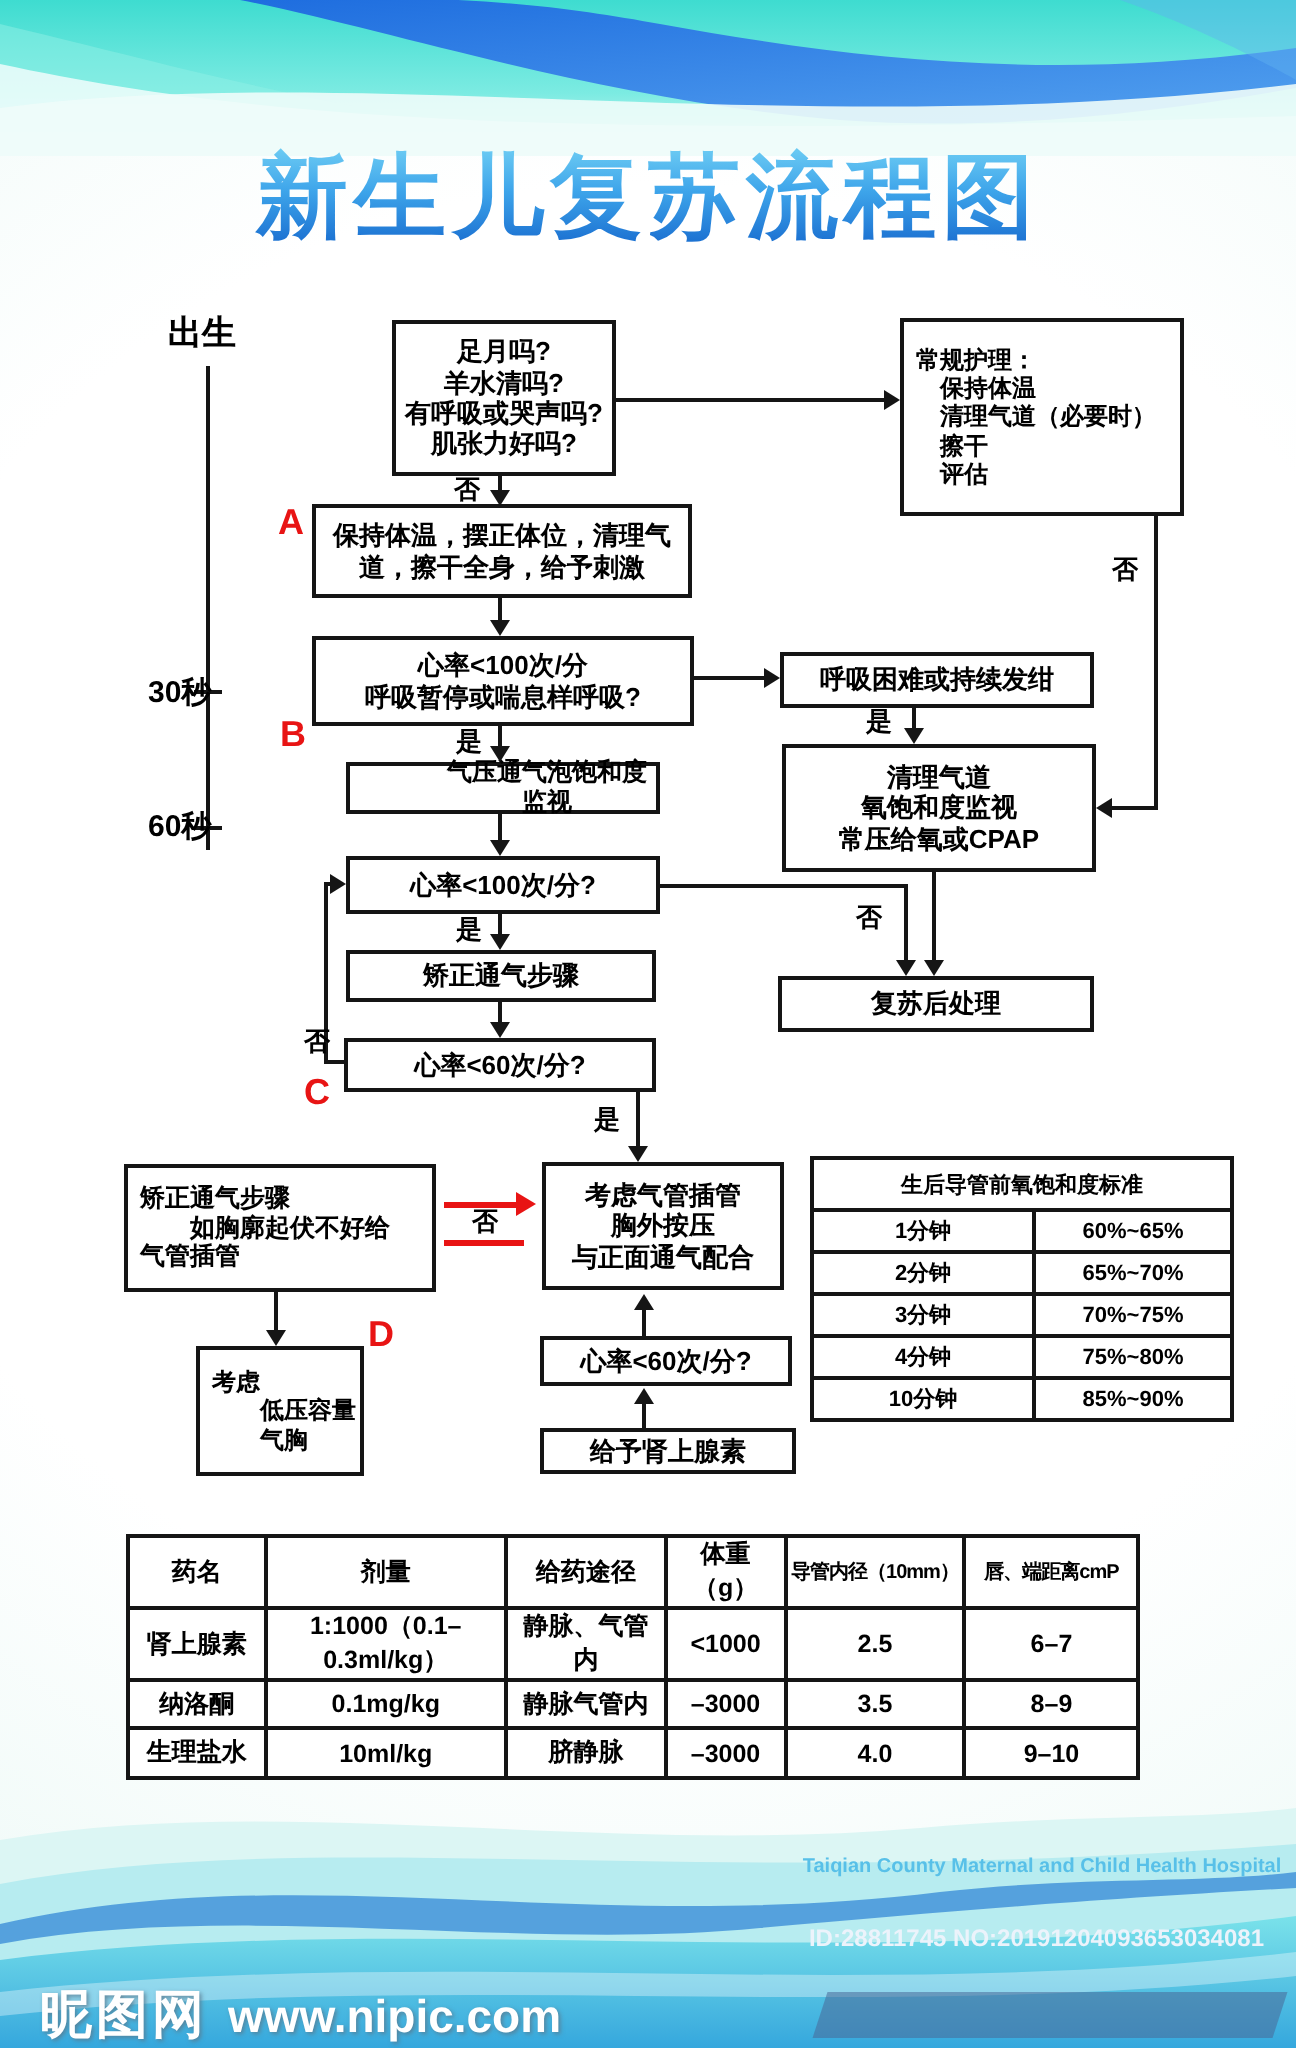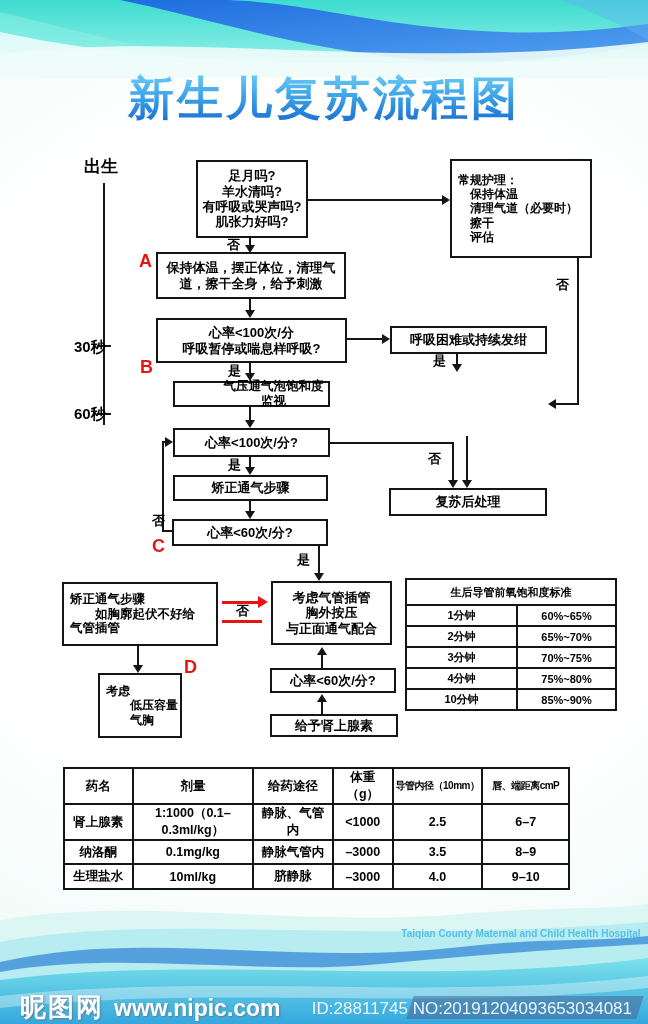--- a/index.html
+++ b/index.html
@@ -42,21 +42,21 @@
   .med .small{font-size:10px;letter-spacing:-0.5px;white-space:nowrap;}
   .hospital{position:absolute;top:926px;right:6px;width:242px;text-align:center;}
   .hosp-cn{font-size:29px;font-weight:bold;color:#3eb0e6;letter-spacing:1px;line-height:1.2;}
   .hosp-en{font-size:10px;font-weight:bold;color:#58c0e8;margin-top:2px;}
   .wm{position:absolute;left:20px;top:990px;color:#ffffff;font-weight:bold;
       text-shadow:1px 1px 2px rgba(90,120,140,.8);display:flex;align-items:baseline;gap:10px;}
   .wm-logo{font-size:26px;letter-spacing:2px;}
   .wm-url{font-size:23px;}
   .idstrip{position:absolute;right:8px;top:996px;width:230px;height:23px;
       background:rgba(72,104,152,.55);transform:skewX(-18deg);}
-  .idtext{position:absolute;right:16px;top:999px;font-size:17px;color:#ecf3fb;font-weight:normal;}
+  .idtext{position:absolute;right:16px;top:962px;font-size:12px;color:#ecf3fb;font-weight:bold;}
 </style>
 </head>
 <body>
 
 <div class="page">
 
   <svg class="deco" style="top:0;height:78px;" viewBox="0 0 648 78" preserveAspectRatio="none">
     <defs>
       <linearGradient id="gAqua" x1="0" y1="0" x2="0" y2="1">
         <stop offset="0" stop-color="#3edcd0"></stop>
@@ -130,20 +130,25 @@
       </div>
     <div class="fbox" style="left:173px;top:475px;width:155px;height:26px;">
         <span class="bt">矫正通气步骤</span>
       </div>
     <div class="fbox" style="left:172px;top:519px;width:156px;height:27px;">
         <span class="bt">心率&lt;60次/分?</span>
       </div>
     <div class="fbox" style="left:390px;top:326px;width:157px;height:28px;">
         <span class="bt">呼吸困难或持续发绀</span>
       </div>
+    <div class="fbox" style="left:391px;top:372px;width:157px;height:64px;">
+        <span class="bt">清理气道
+氧饱和度监视
+常压给氧或CPAP</span>
+      </div>
     <div class="fbox" style="left:389px;top:488px;width:158px;height:28px;">
         <span class="bt">复苏后处理</span>
       </div>
     <div class="fbox al" style="left:62px;top:582px;width:156px;height:64px;">
         <span class="bt" style="font-size:12.5px;">矫正通气步骤
 　　如胸廓起伏不好给
 气管插管</span>
       </div>
     <div class="fbox" style="left:271px;top:581px;width:121px;height:64px;">
         <span class="bt">考虑气管插管

